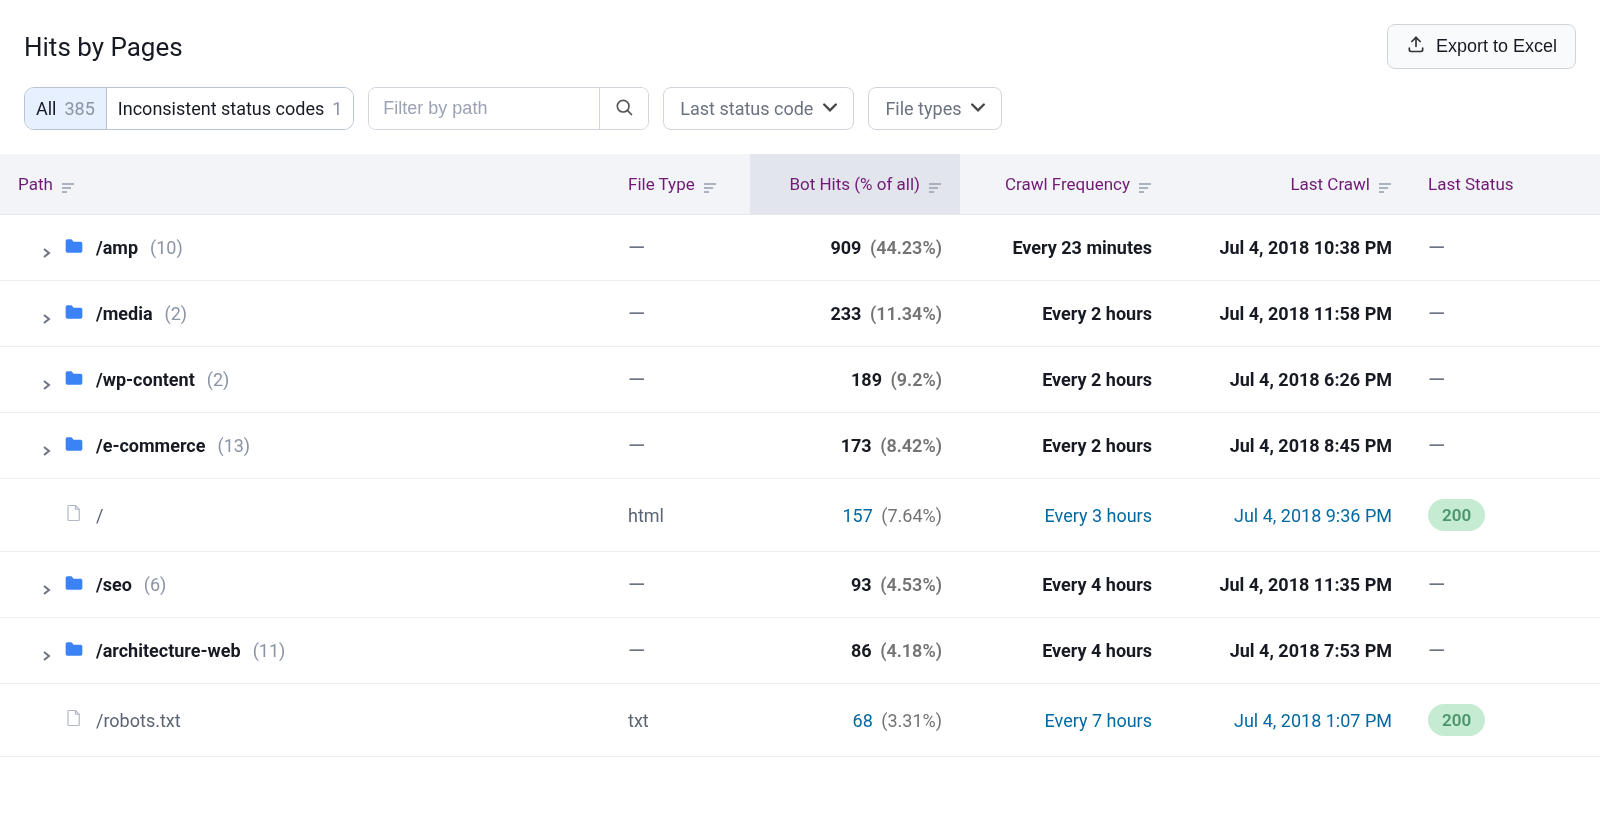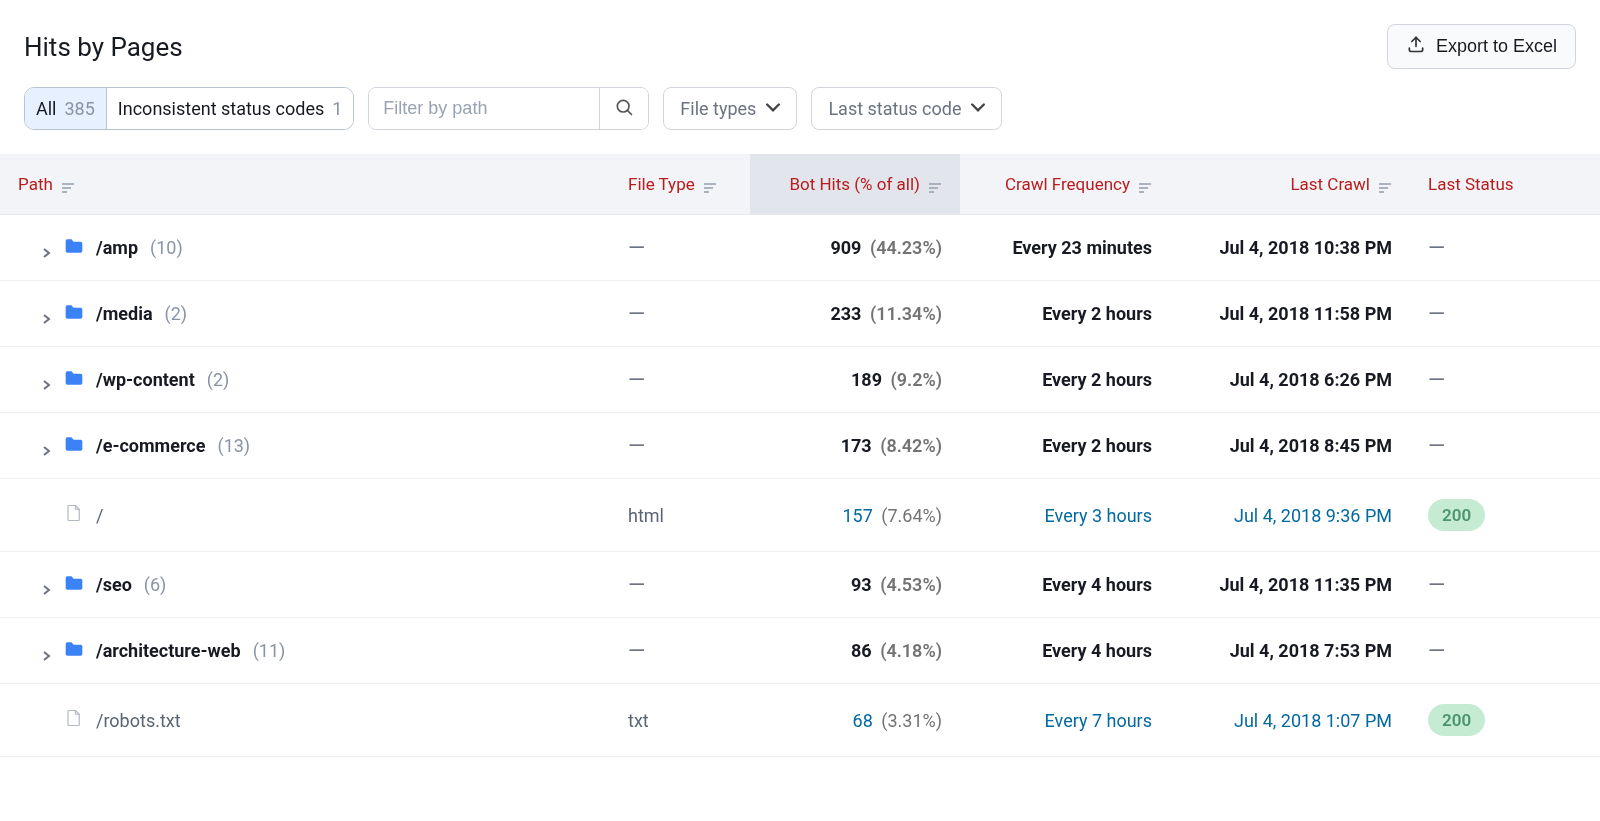--- a/index.html
+++ b/index.html
@@ -15,21 +15,21 @@
 .seg-tab.active { background: #e6f0ff; }
 .seg-tab .count { color: #8a94a6; }
 .search-wrap { display: inline-flex; border: 1px solid #d1d5db; border-radius: 8px; overflow: hidden; }
 .search-input { border: none; outline: none; padding: 10px 14px; font-size: 18px; width: 230px; color: #171a22; }
 .search-input::placeholder { color: #9aa3b2; }
 .search-btn { border: none; border-left: 1px solid #d1d5db; background: #fff; padding: 0 14px; cursor: pointer; display: inline-flex; align-items: center; }
 .search-btn svg { width: 20px; height: 20px; stroke: #555; }
 .dd { display: inline-flex; align-items: center; gap: 10px; border: 1px solid #d1d5db; border-radius: 8px; padding: 10px 16px; font-size: 18px; color: #6b7280; cursor: pointer; background: #fff; }
 .dd svg { width: 14px; height: 14px; }
 .table { width: 100%; border-collapse: collapse; }
-.thead .th { background: #f2f4f8; color: #b91c1c; font-weight: 400; font-size: 17px; padding: 20px 18px; text-align: left; border-bottom: 1px solid #e5e7eb; }
+.thead .th { background: #f2f4f8; color: #701a75; font-weight: 400; font-size: 17px; padding: 20px 18px; text-align: left; border-bottom: 1px solid #e5e7eb; }
 .thead .th.sorted { background: #e3e5ed; }
 .th-inner { display: inline-flex; align-items: center; gap: 8px; }
 .sort-icon { width: 14px; height: 12px; display: inline-block; }
 .sort-icon svg { width: 14px; height: 12px; stroke: #9aa3b2; stroke-width: 1.6; fill: none; }
 .th.right .th-inner, .td.right { justify-content: flex-end; text-align: right; }
 .tr { border-bottom: 1px solid #eceef2; }
 .td { padding: 20px 18px; vertical-align: middle; font-size: 18px; }
 .path-cell { display: flex; align-items: center; gap: 12px; }
 .path-cell .indent { width: 10px; }
 .chev { width: 12px; height: 12px; cursor: pointer; }
@@ -93,28 +93,28 @@
       <span>
         <svg viewBox="0 0 24 24" fill="none" stroke-linecap="round">
             <circle cx="11" cy="11" r="7" stroke="#555" stroke-width="2"></circle>
             <line x1="21" y1="21" x2="16" y2="16" stroke="#555" stroke-width="2"></line>
           </svg>
       </span>
     </button>
   </div>
 
   <div class="dd">
-    <span>File types</span>
+    <span>Last status code</span>
     <span><svg viewBox="0 0 12 8">
           <path d="M1 1l5 5 5-5" fill="none" stroke="#444" stroke-width="2" stroke-linecap="round"></path>
         </svg></span>
   </div>
 
   <div class="dd">
-    <span>Last status code</span>
+    <span>File types</span>
     <span><svg viewBox="0 0 12 8">
           <path d="M1 1l5 5 5-5" fill="none" stroke="#444" stroke-width="2" stroke-linecap="round"></path>
         </svg></span>
   </div>
 </div>
 
 <table class="table">
   <thead class="thead">
     <tr>
       <th class="th col-path">

